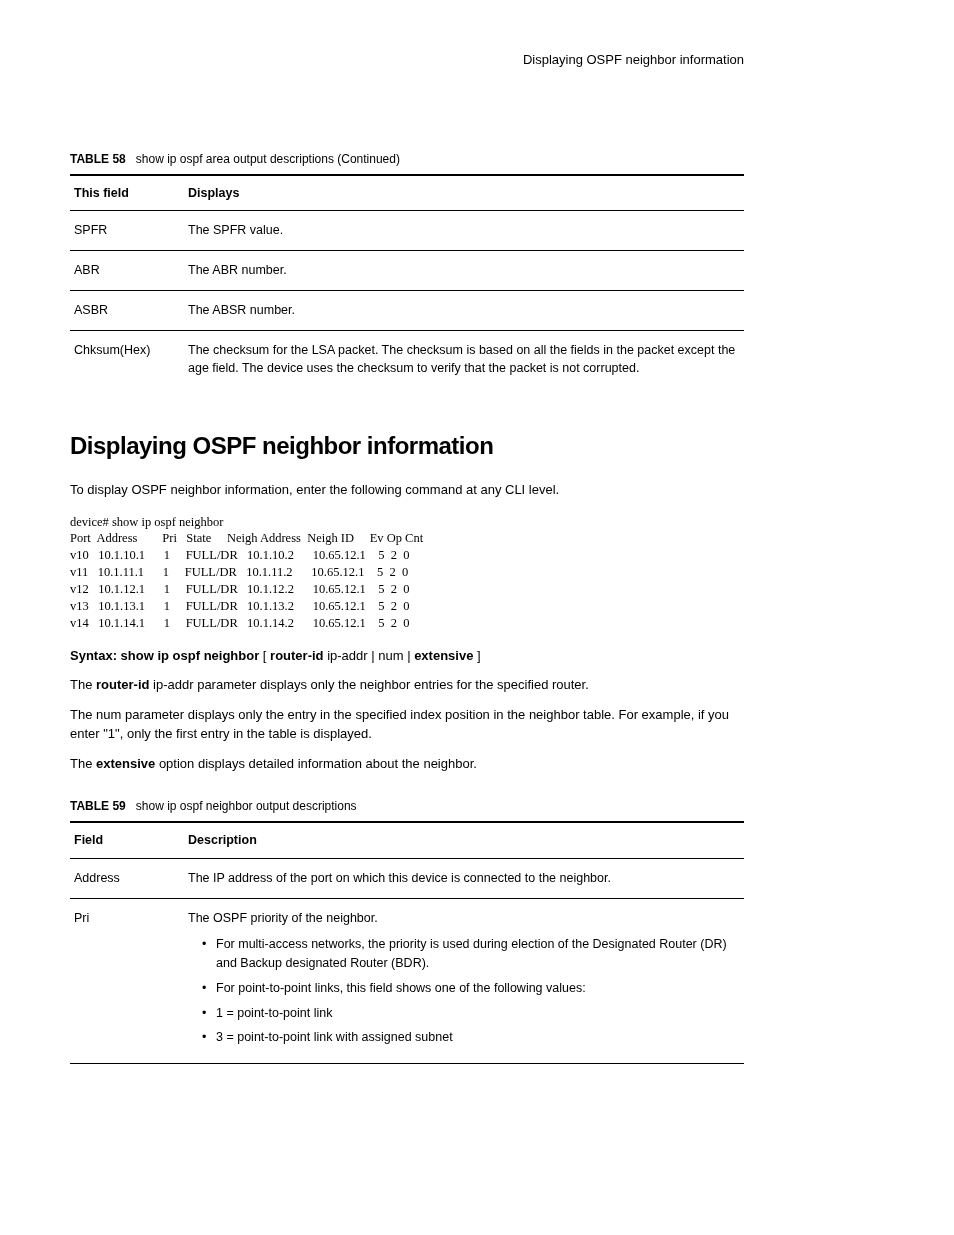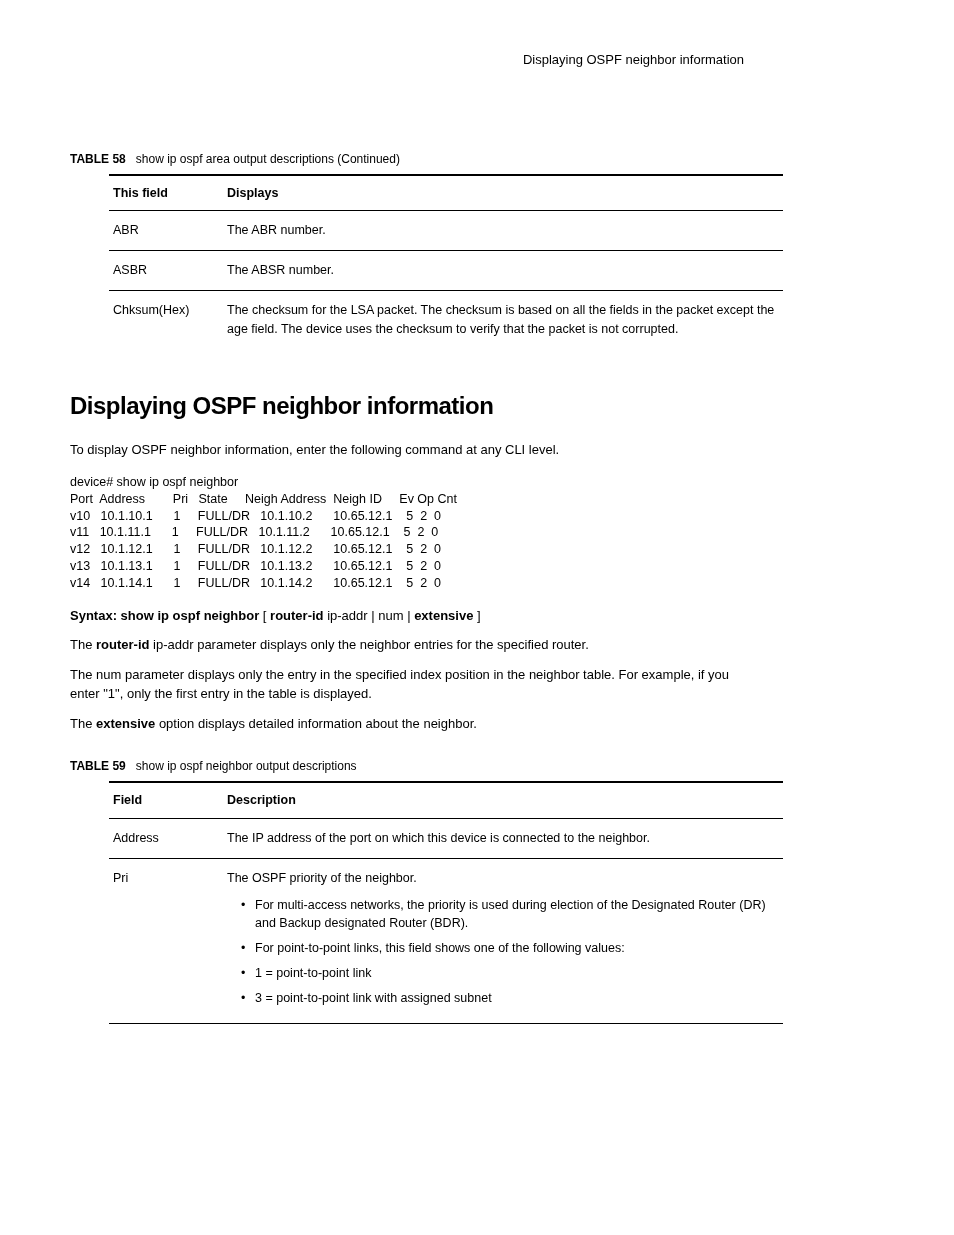--- a/index.html
+++ b/index.html
@@ -22,21 +22,20 @@
       font-size: 12px;
       margin-bottom: 6px;
       margin-top: 20px;
     }
     .table-caption b {
       font-weight: bold;
     }
     table.desc-table {
       width: 100%;
       border-collapse: collapse;
-      margin-left: 39px;
     }
     table.desc-table th {
       text-align: left;
       font-weight: bold;
       padding: 8px 4px;
       font-size: 12.5px;
       border-top: 2px solid #000;
       border-bottom: 1px solid #000;
     }
     table.desc-table td {
@@ -60,21 +59,21 @@
       font-size: 24px;
       margin-top: 40px;
       margin-bottom: 16px;
       letter-spacing: -0.5px;
     }
     p.body {
       margin: 10px 0;
       font-size: 13px;
     }
     pre.cli {
-      font-family: Liberation Sans, sans-serif;
+      font-family: Liberation Serif, serif;
       font-size: 12.5px;
       white-space: pre;
       margin: 14px 0;
       line-height: 1.35;
     }
     .syntax-line {
       font-size: 13px;
       margin: 10px 0;
     }
     ul.pri-list {
@@ -106,20 +105,24 @@
 </div>
 
 <table class="desc-table">
   <thead>
     <tr>
       <th>This field</th>
       <th>Displays</th>
     </tr>
   </thead>
   <tbody>
+    <tr>
+      <td>SPFR</td>
+      <td>The SPFR value.</td>
+    </tr>
     <tr>
       <td>ABR</td>
       <td>The ABR number.</td>
     </tr>
     <tr>
       <td>ASBR</td>
       <td>The ABSR number.</td>
     </tr>
     <tr class="no-border">
       <td>Chksum(Hex)</td>

